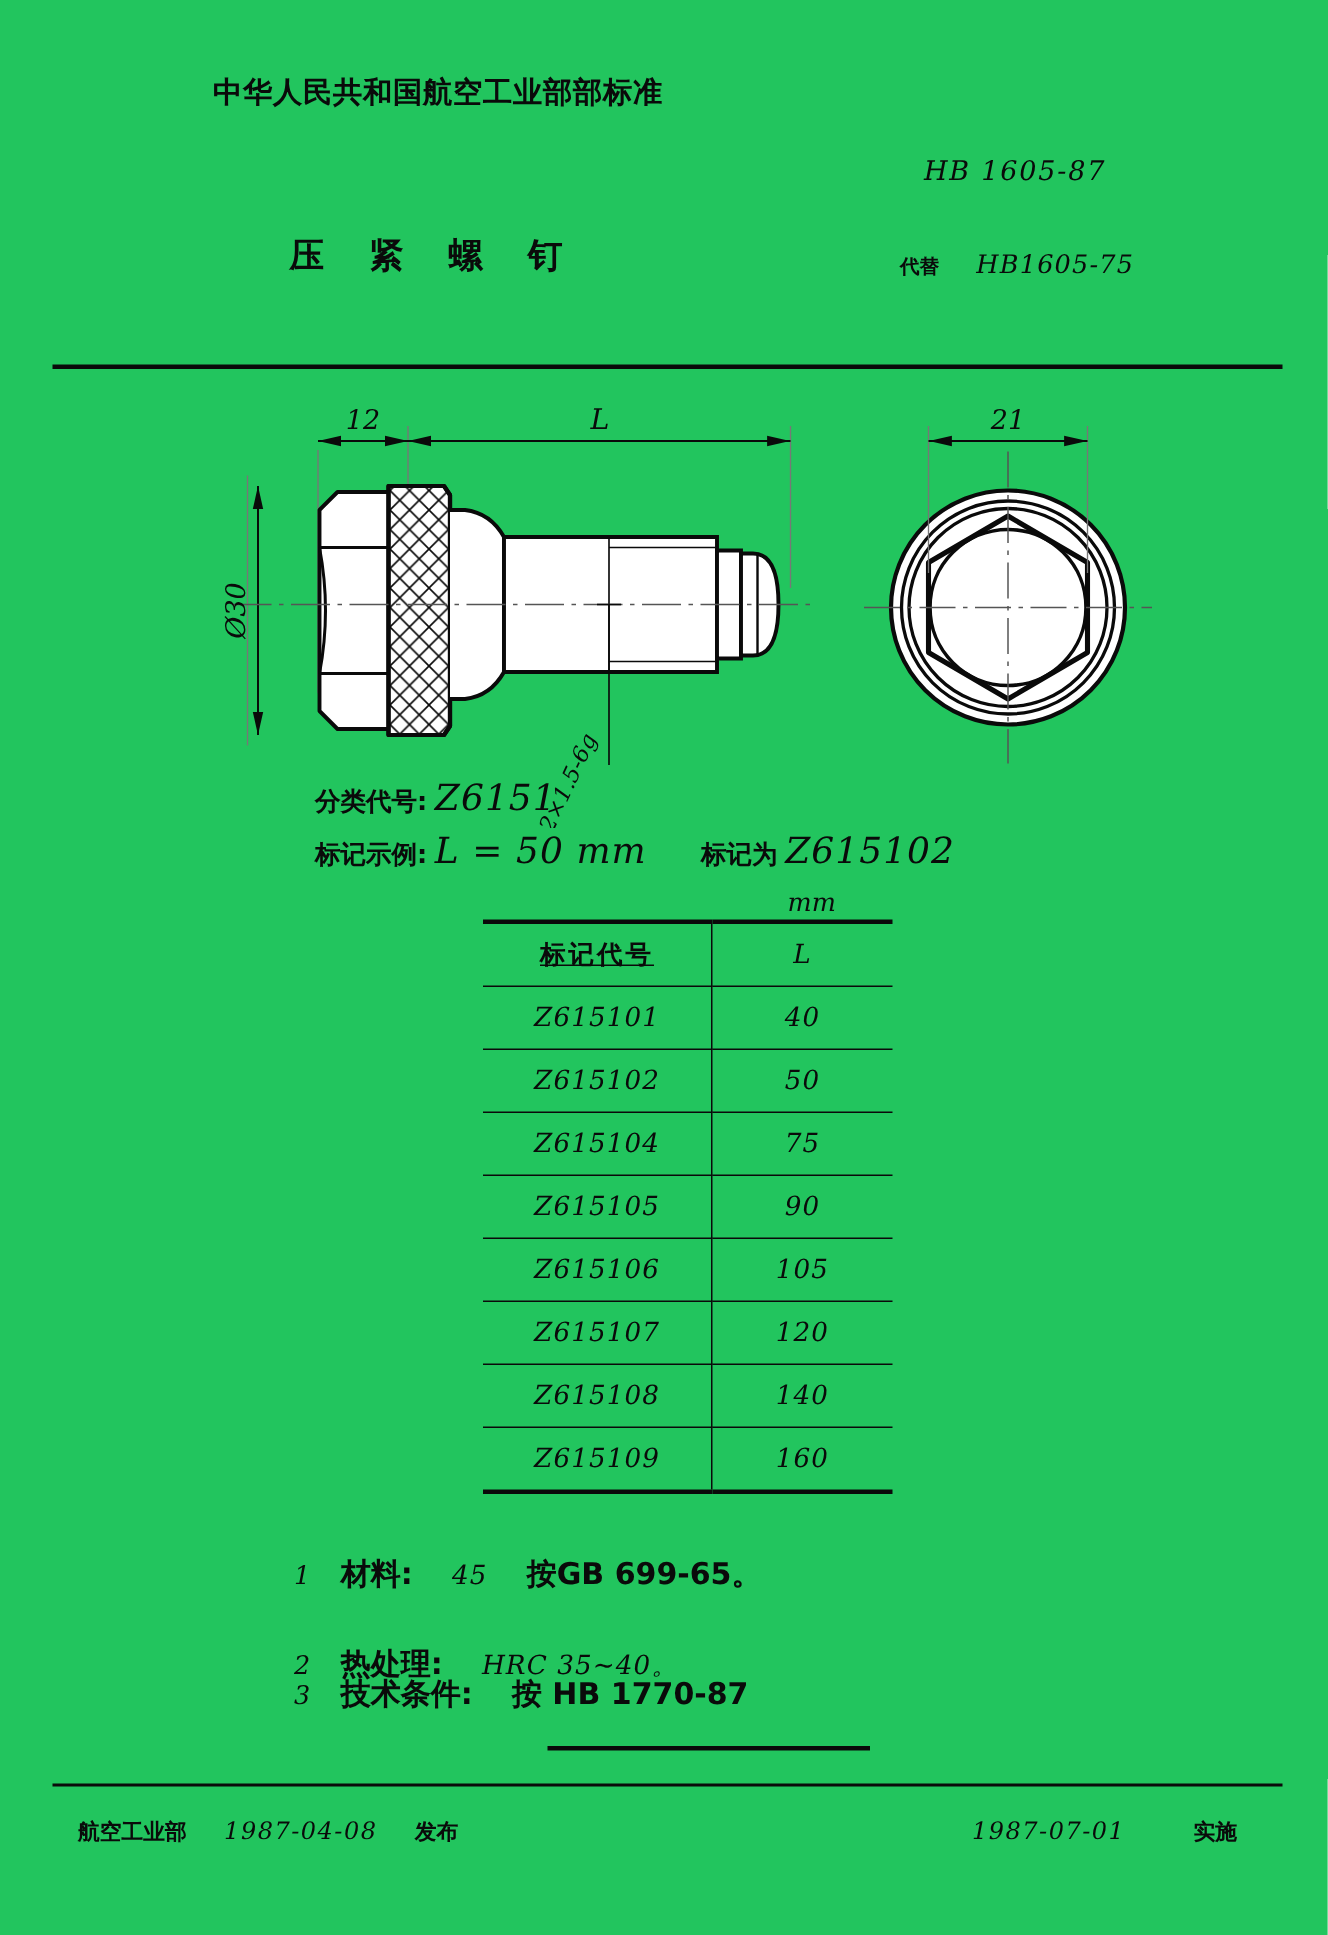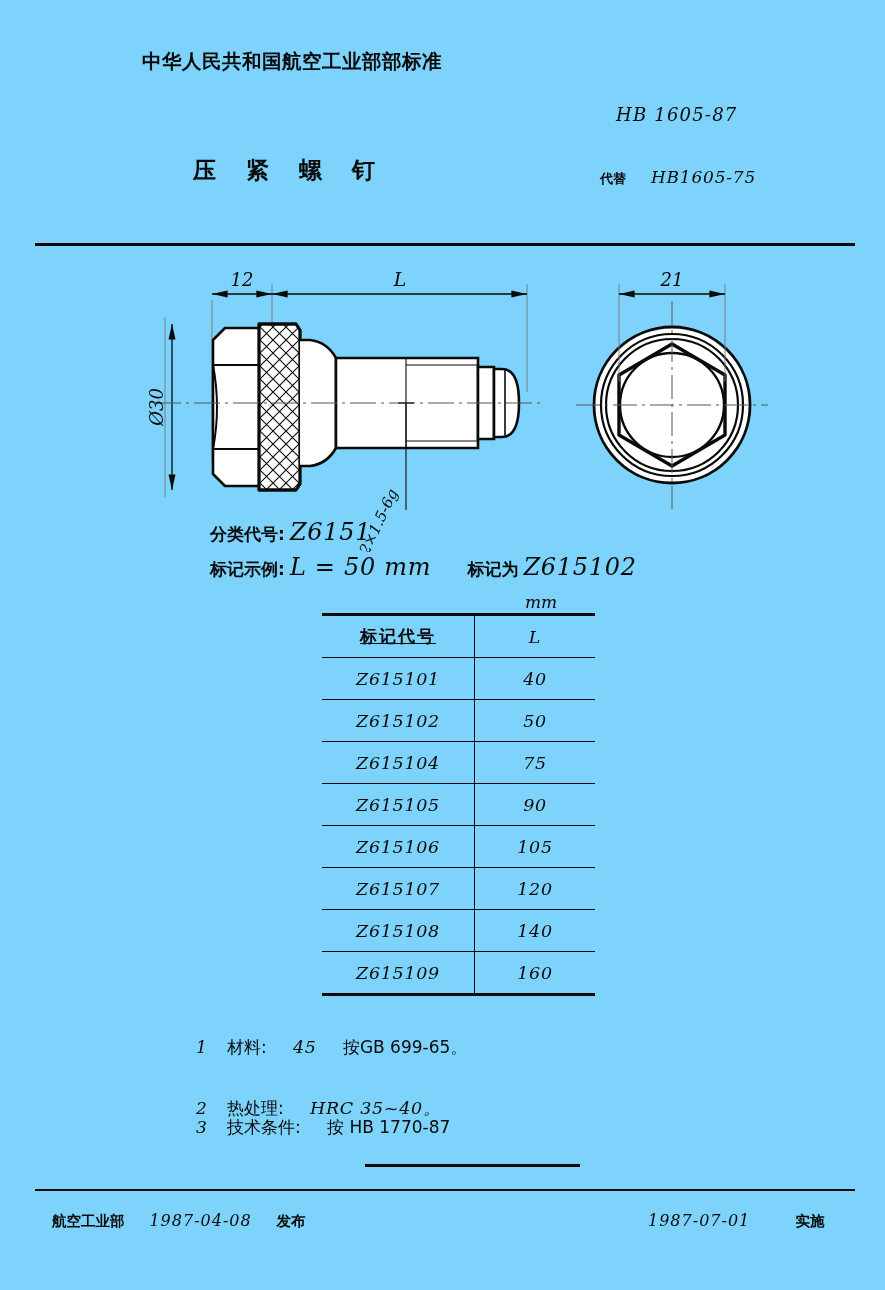--- a/index.html
+++ b/index.html
@@ -2,21 +2,21 @@
 <html><head>
 <meta charset="utf-8">
 <style>
   html,body{margin:0;padding:0;background:#ffffff;}
   body{
     width:885px;height:1290px;position:relative;overflow:hidden;
     font-family:"DejaVu Sans","Liberation Sans",sans-serif;
     color:#0a0a0a;
     -webkit-font-smoothing:antialiased;
   }
-  .page{position:absolute;inset:0;background:#7dd3fc;}
+  .page{position:absolute;inset:0;background:#22c55e;}
 
   
   .abs{position:absolute;}
 
   
   #org-title{
     left:142px;top:48px;
     font-family:"DejaVu Sans","Liberation Sans",sans-serif;
     font-weight:bold;font-size:19.5px;letter-spacing:0.5px;
     white-space:nowrap;
@@ -94,21 +94,21 @@
 
   
   .note{font-size:16px;white-space:nowrap;}
   .note .idx{
     display:inline-block;width:26px;
     font-family:"DejaVu Serif","Liberation Serif",serif;
     font-style:italic;font-size:17px;
   }
   .note .cn{
     font-family:"DejaVu Sans","Liberation Sans",sans-serif;
-    font-weight:normal;font-size:17px;
+    font-weight:bold;font-size:20px;
   }
   .note .it{
     font-family:"DejaVu Serif","Liberation Serif",serif;
     font-style:italic;font-size:17.5px;letter-spacing:0.7px;
   }
   #note-1{left:196px;top:1036px;}
   #note-2{left:196px;top:1096px;}
   #note-3{left:196px;top:1116px;}
 
   

